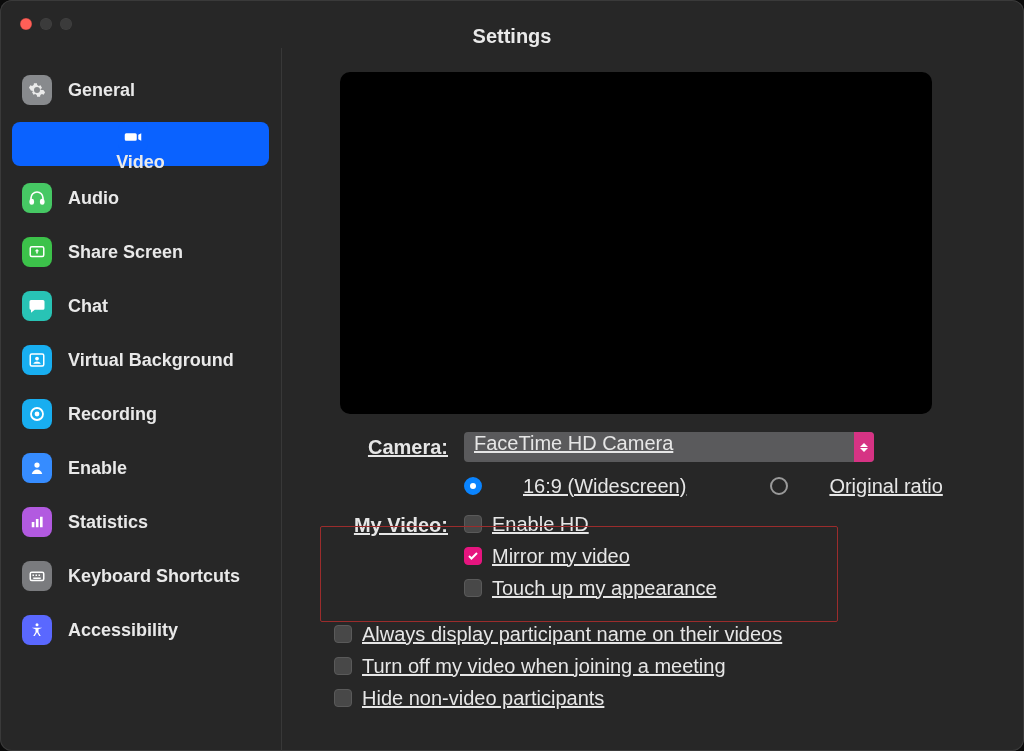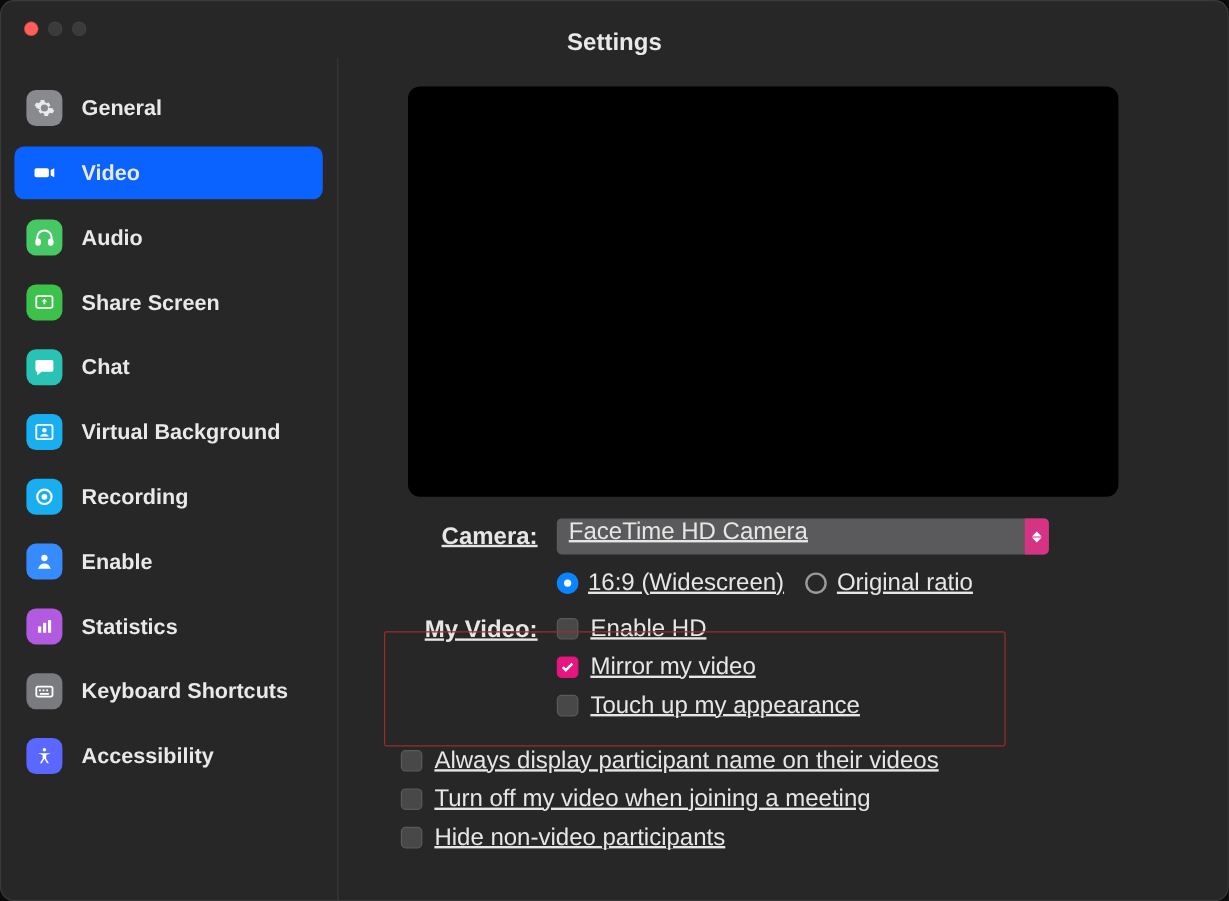--- a/index.html
+++ b/index.html
@@ -12,40 +12,40 @@
   .traffic { position: absolute; left: 20px; top: 50%; transform: translateY(-50%); display:flex; gap:8px; }
   .tl-btn { width: 12px; height: 12px; border-radius: 50%; }
   .tl-close { background: #ff5f57; box-shadow: inset 0 0 0 0.5px rgba(0,0,0,0.3); }
   .tl-min, .tl-max { background: #3b3b3b; box-shadow: inset 0 0 0 0.5px rgba(255,255,255,0.05); }
   .title { color: #e9e9e9; font-size: 20px; font-weight: 600; }
 
   .content { display: flex; height: calc(751px - 48px); }
 
   .sidebar { width: 282px; border-right: 1px solid #383838; padding: 20px 12px 0 12px; }
   .side-item { display:flex; align-items:center; height: 44px; padding: 0 10px; border-radius: 8px; margin-bottom: 10px; cursor: pointer; font-weight: bold; }
-  .side-item.selected { background: #0a62ff; }
+  .side-item.selected { background: #0a62ff; flex-direction: column; }
   .side-item .icon-box { width: 30px; height: 30px; border-radius: 8px; display:flex; align-items:center; justify-content:center; margin-right: 16px; flex: 0 0 30px; }
   .side-label { color: #e9e9e9; font-size: 18px; }
 
   .pane { flex: 1; padding: 24px 8px 0 24px; overflow: hidden; position: relative; }
   .preview { width: 592px; height: 342px; background: #000; border-radius: 10px; margin-left: 34px; margin-bottom: 18px; }
 
   .form { margin-left: 28px; font-size: 20px; color: #e6e6e6; text-decoration: underline; }
   .row { display:flex; align-items: flex-start; margin-bottom: 6px; }
   .row-label { width: 130px; text-align: right; padding-right: 16px; font-weight: 600; padding-top: 4px; }
 
   .dropdown { width: 410px; height: 30px; background: #5a5a5c; border-radius: 4px; display:flex; align-items:flex-start; position:relative; cursor:pointer; }
   .dropdown-text { padding-left: 10px; color: #e6e6e6; }
   .dropdown-arrows { position:absolute; right:0; top:0; width: 20px; height: 30px; background: #d63384; border-top-right-radius:4px; border-bottom-right-radius:4px; display:flex; flex-direction:column; align-items:center; justify-content:center; gap:1px; }
   .chevup, .chevdn { width:0; height:0; border-left:4px solid transparent; border-right:4px solid transparent; }
   .chevup { border-bottom:4px solid #fff; }
   .chevdn { border-top:4px solid #fff; }
 
   .radio-row, .check-row { display:flex; align-items:center; height: 28px; margin-bottom: 4px; }
-  .radio-row { margin-top: 10px; }
+  .radio-row { margin-top: 10px; gap: 33px; }
   .radio { width: 18px; height: 18px; border-radius: 50%; border: 2px solid #9a9a9a; margin-right: 8px; cursor:pointer; position:relative; }
   .radio.checked { border-color: #0a84ff; background: #0a84ff; }
   .radio.checked::after { content:""; position:absolute; left:4px; top:4px; width:6px; height:6px; background:#fff; border-radius:50%; }
 
   .checkbox { width: 18px; height: 18px; border-radius: 4px; background: #484848; border: 1px solid #5a5a5a; margin-right: 10px; cursor:pointer; display:flex; align-items:center; justify-content:center; }
   .checkbox.checked { background: #e6157f; border-color: #e6157f; }
   .checkbox.checked svg { display:block; }
   .checkbox svg { display:none; }
 
   .highlight-box { position:absolute; border: 1px solid #9b2c2c; border-radius: 2px; pointer-events: none; }

